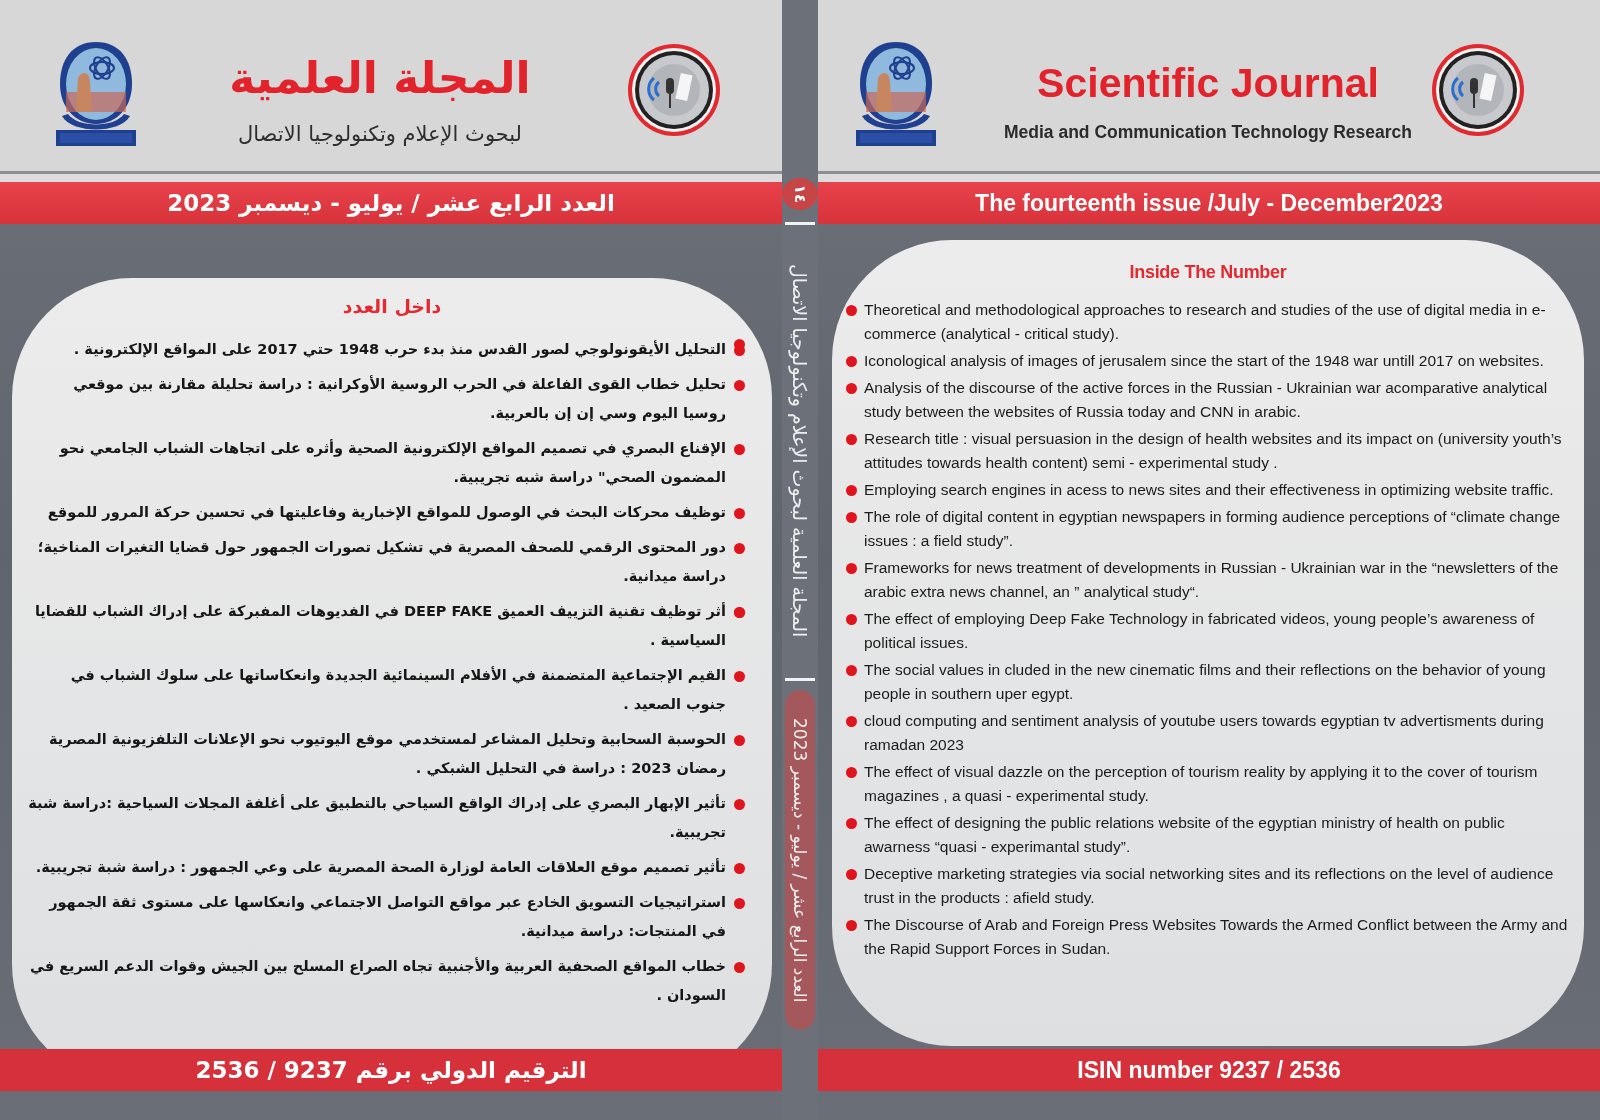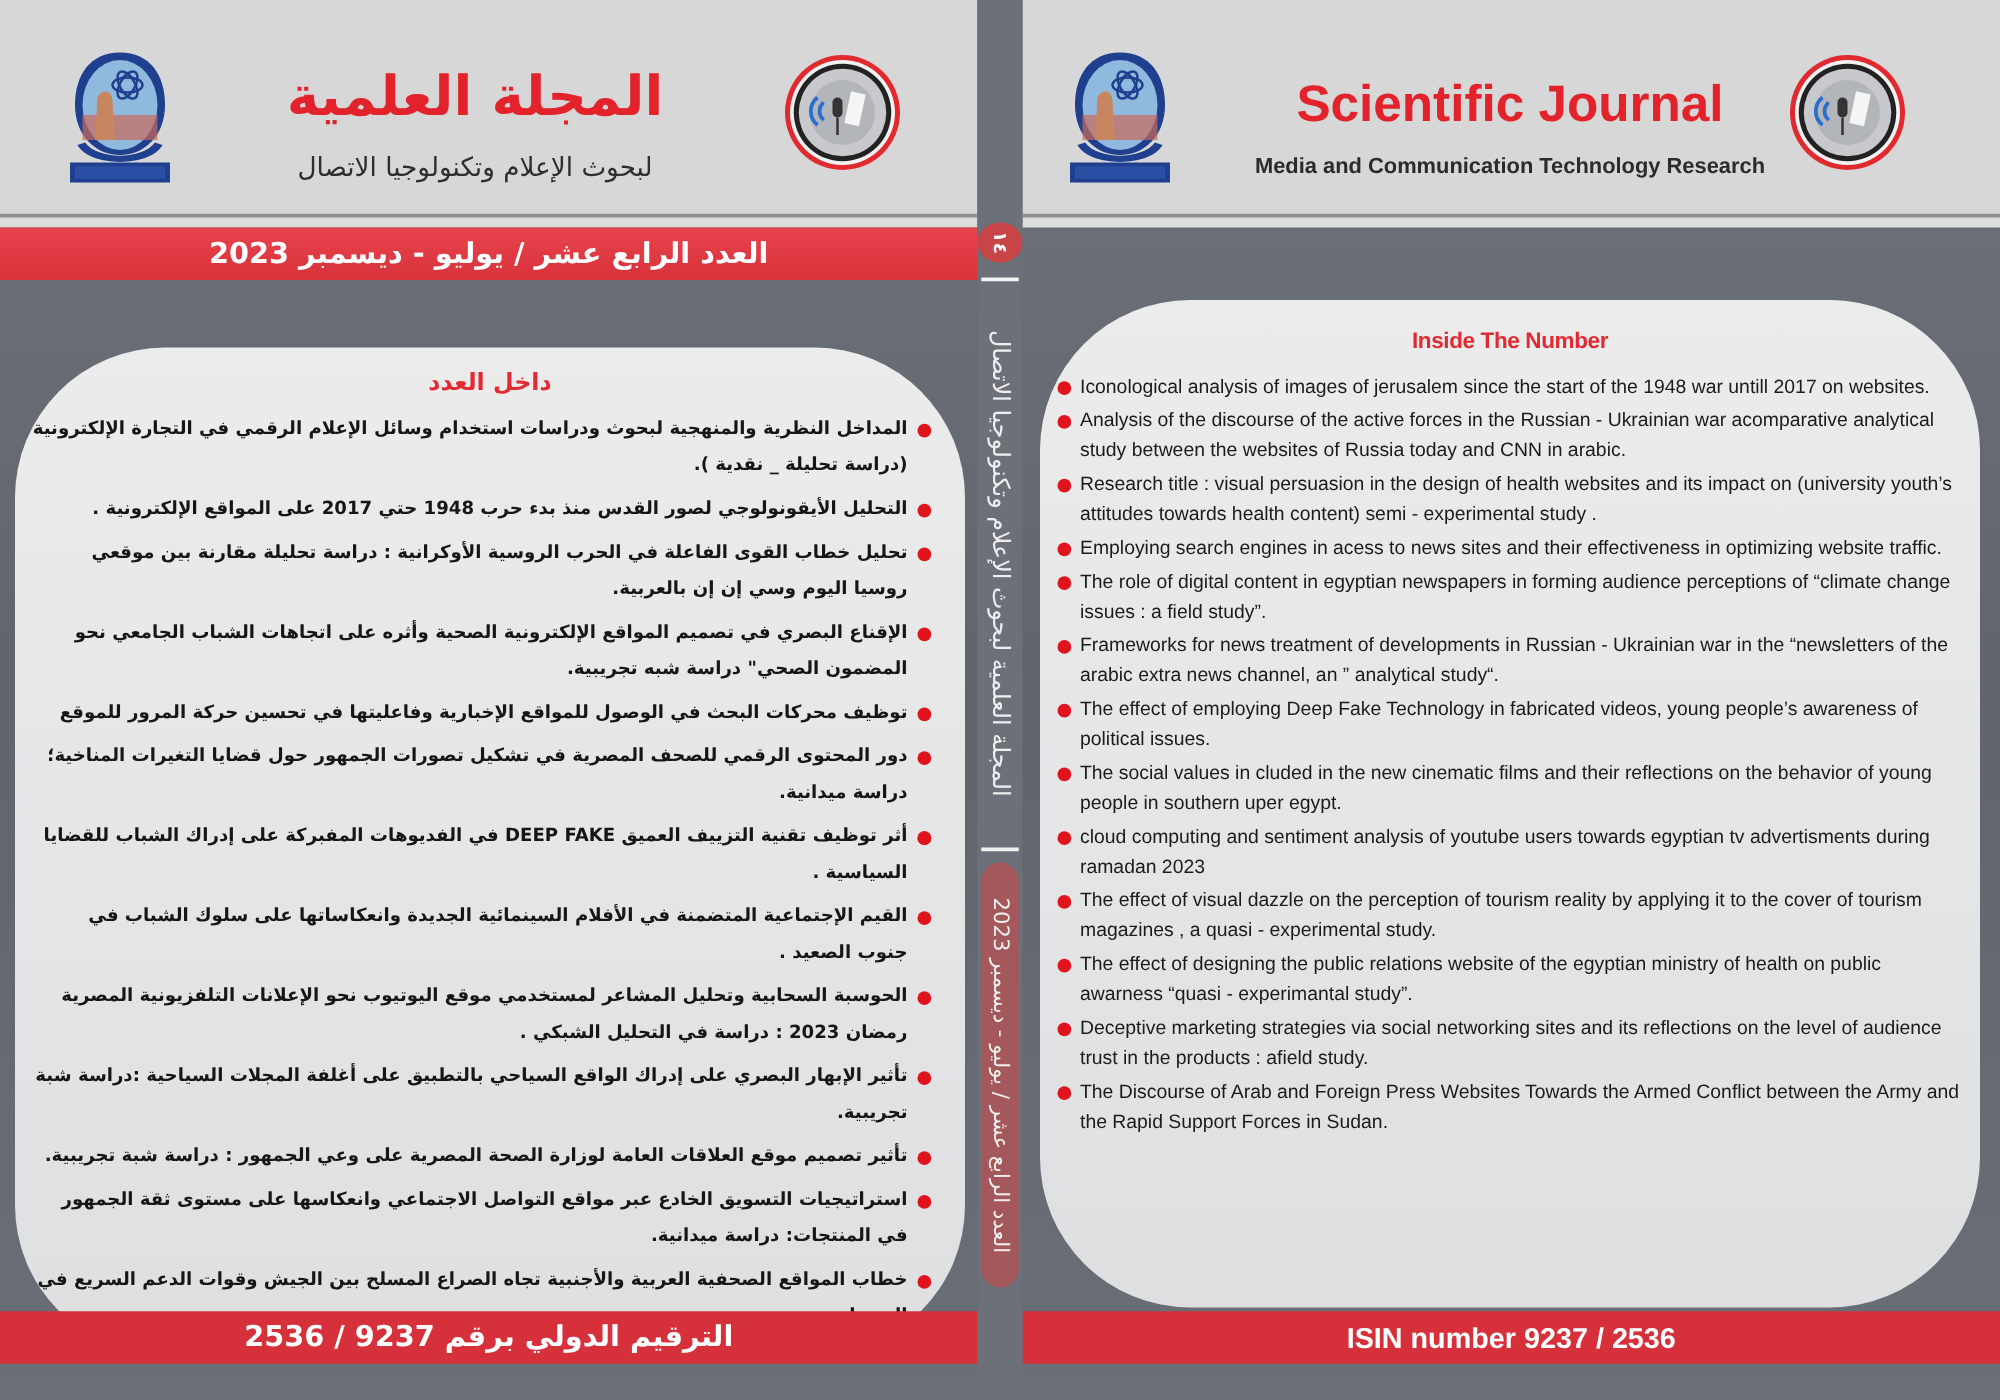--- a/index.html
+++ b/index.html
@@ -91,21 +91,21 @@
       <rect x="52" y="32" width="12" height="26" fill="#f5f5f5" transform="rotate(12 58 45)"></rect>
     </svg>
     <div class="sep"></div>
   </div>
 
   <div class="band top ar-text">العدد الرابع عشر / يوليو - ديسمبر 2023</div>
 
   <div class="card">
     <div class="card-title">داخل العدد</div>
     <ul class="list">
-      <li class="item"><span class="bullet"></span><span>المداخل النظرية والمنهجية لبحوث ودراسات استخدام وسائل الإعلام الرقمي في التجارة الإلكترونية (دراسة تحليلة _ نقدية ).</span></li>
+      <li class="item"><span class="bullet"></span></li>
       <li class="item"><span class="bullet"></span><span>التحليل الأيقونولوجي لصور القدس منذ بدء حرب 1948 حتي 2017 على المواقع الإلكترونية .</span></li>
       <li class="item"><span class="bullet"></span><span>تحليل خطاب القوى الفاعلة في الحرب الروسية الأوكرانية : دراسة تحليلة مقارنة بين موقعي روسيا اليوم وسي إن إن بالعربية.</span></li>
       <li class="item"><span class="bullet"></span><span>الإقناع البصري في تصميم المواقع الإلكترونية الصحية وأثره على اتجاهات الشباب الجامعي نحو المضمون الصحي" دراسة شبه تجريبية.</span></li>
       <li class="item"><span class="bullet"></span><span>توظيف محركات البحث في الوصول للمواقع الإخبارية وفاعليتها في تحسين حركة المرور للموقع</span></li>
       <li class="item"><span class="bullet"></span><span>دور المحتوى الرقمي للصحف المصرية في تشكيل تصورات الجمهور حول قضايا التغيرات المناخية؛ دراسة ميدانية.</span></li>
       <li class="item"><span class="bullet"></span></li>
       <li class="item"><span class="bullet"></span><span>أثر توظيف تقنية التزييف العميق DEEP FAKE في الفديوهات المفبركة على إدراك الشباب للقضايا السياسية .</span></li>
       <li class="item"><span class="bullet"></span><span>القيم الإجتماعية المتضمنة في الأفلام السينمائية الجديدة وانعكاساتها على سلوك الشباب في جنوب الصعيد .</span></li>
       <li class="item"><span class="bullet"></span><span>الحوسبة السحابية وتحليل المشاعر لمستخدمي موقع اليوتيوب نحو الإعلانات التلفزيونية المصرية رمضان 2023  : دراسة في التحليل الشبكي .</span></li>
       <li class="item"><span class="bullet"></span><span>تأثير الإبهار البصري على إدراك الواقع السياحي بالتطبيق على أغلفة المجلات السياحية :دراسة شبة تجريبية.</span></li>
@@ -152,24 +152,26 @@
       <circle cx="48" cy="48" r="26" fill="#b2b5b9"></circle>
       <path d="M28 36 A14 14 0 0 0 28 58" fill="none" stroke="#2a6fd0" stroke-width="3"></path>
       <path d="M33 40 A9 9 0 0 0 33 54" fill="none" stroke="#2a6fd0" stroke-width="3"></path>
       <rect x="40" y="36" width="8" height="16" rx="4" fill="#333"></rect>
       <rect x="43" y="52" width="2" height="14" fill="#333"></rect>
       <rect x="52" y="32" width="12" height="26" fill="#f5f5f5" transform="rotate(12 58 45)"></rect>
     </svg>
     <div class="sep"></div>
   </div>
 
+  <div class="band top">The fourteenth issue /July - December2023</div>
 
   <div class="card">
     <div class="card-title">Inside The Number</div>
     <ul class="list">
+      <li class="item"><span class="bullet"></span><span>Theoretical and methodological approaches to research and studies of the use of digital media in e-commerce (analytical - critical study).</span></li>
       <li class="item"><span class="bullet"></span><span>Iconological analysis of images of jerusalem since the start of the 1948  war untill 2017 on websites.</span></li>
       <li class="item"><span class="bullet"></span><span>Analysis of the discourse of the active forces in the Russian - Ukrainian war acomparative analytical study between the websites of Russia today and CNN in arabic.</span></li>
       <li class="item"><span class="bullet"></span><span>Research title : visual persuasion in the design of health websites and its impact on (university youth’s attitudes towards health content) semi - experimental study .</span></li>
       <li class="item"><span class="bullet"></span><span>Employing search engines in acess to news sites and their effectiveness  in optimizing website traffic.</span></li>
       <li class="item"><span class="bullet"></span><span>The role of digital content in egyptian newspapers in forming audience perceptions of “climate change issues : a field study”.</span></li>
       <li class="item"><span class="bullet"></span><span>Frameworks for news treatment of developments in Russian - Ukrainian war in the “newsletters of the arabic extra news channel, an ” analytical study“.</span></li>
       <li class="item"><span class="bullet"></span><span>The effect of employing Deep Fake Technology in fabricated videos, young people’s awareness of political issues.</span></li>
       <li class="item"><span class="bullet"></span><span>The social values in cluded in the new cinematic films and their reflections on the behavior of young people in southern uper egypt.</span></li>
       <li class="item"><span class="bullet"></span><span>cloud computing and sentiment analysis of youtube users towards egyptian tv advertisments during ramadan 2023</span></li>
       <li class="item"><span class="bullet"></span><span>The effect of visual dazzle on the perception of tourism reality by applying it to the cover of tourism magazines , a quasi - experimental study.</span></li>

